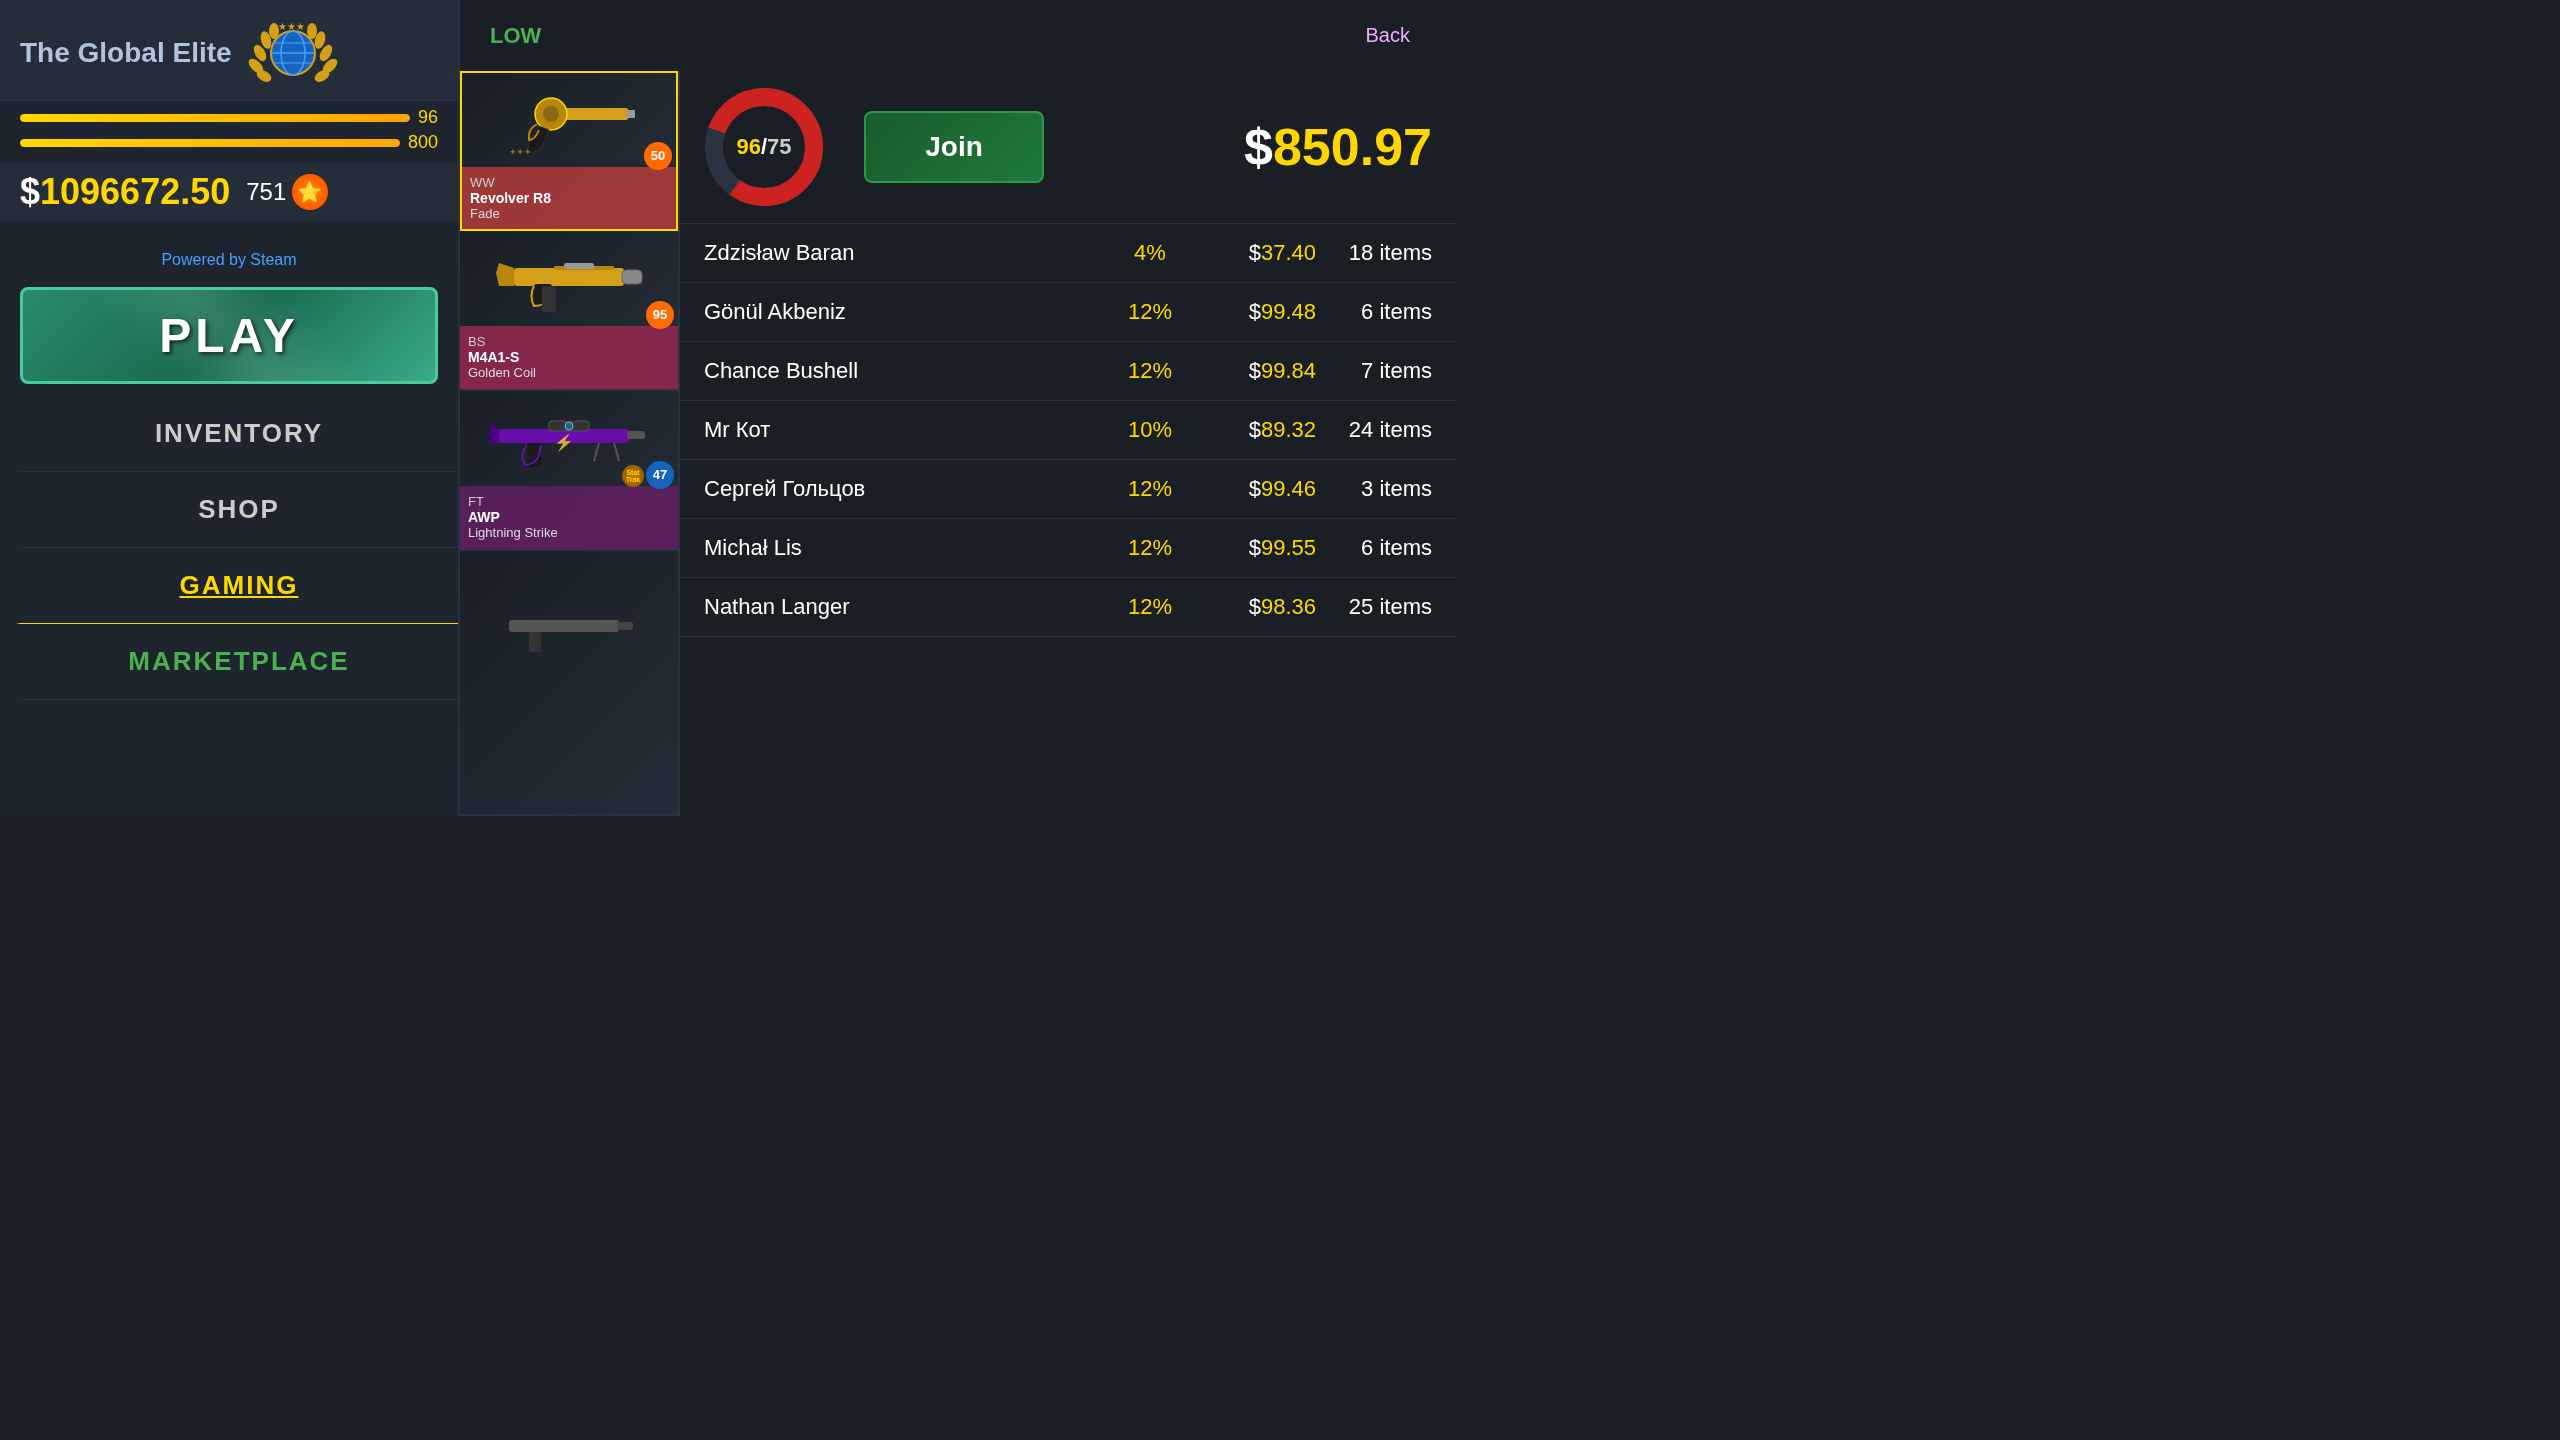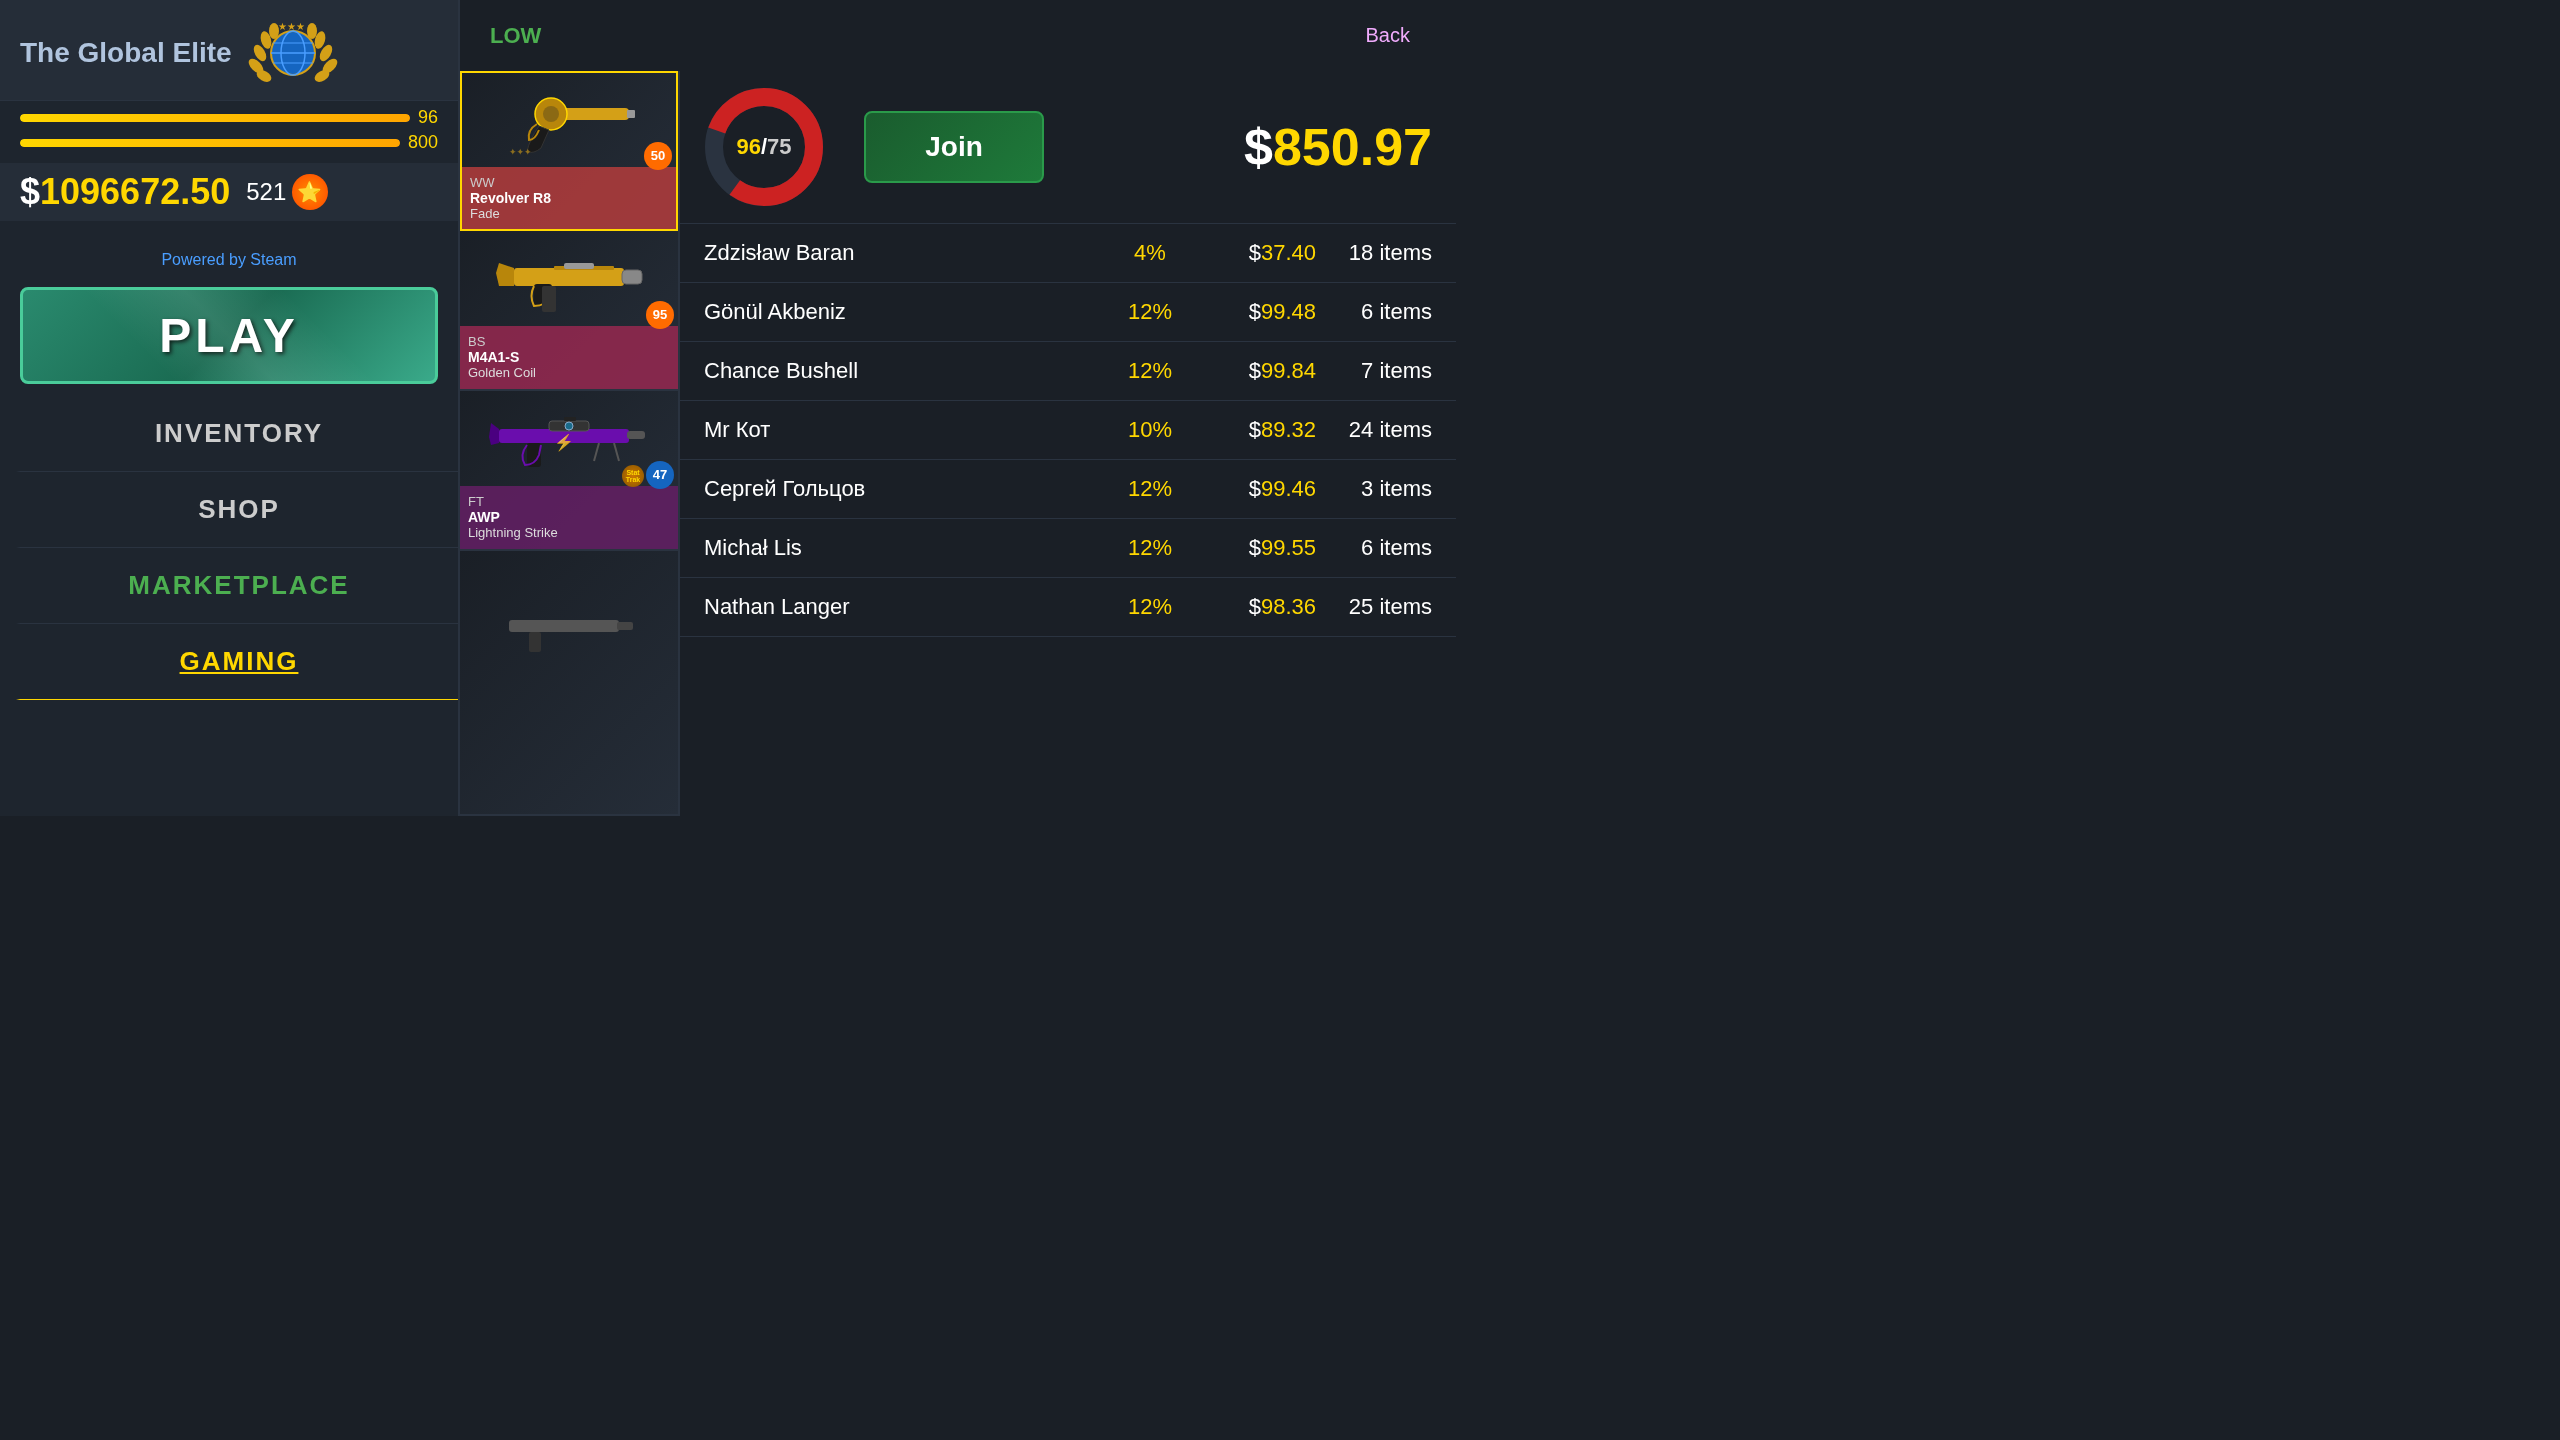--- a/index.html
+++ b/index.html
@@ -483,46 +483,46 @@
       </div>
       <span class="xp-label" style="color:#ffd700;">800</span>
     </div>
   </div>
 
   <div class="balance-row">
     <span class="balance-amount">
       <span class="dollar">$</span><span>1096672.50</span>
     </span>
     <div class="stars-row">
-      <span>521</span>
+      <span>751</span>
       <div class="star-icon">⭐</div>
     </div>
   </div>
 
   <div class="powered-by">
     <span>Powered by</span>
     <span style="color:#4a9eff;">Steam</span>
   </div>
 
   <div class="play-button">
     <span>PLAY</span>
   </div>
 
   <div class="nav-items">
     <div class="nav-item">
       <span>INVENTORY</span>
     </div>
     <div class="nav-item">
       <span>SHOP</span>
     </div>
+    <div class="nav-item active-gaming">
+      <span>GAMING</span>
+    </div>
     <div class="nav-item active-marketplace">
       <span>MARKETPLACE</span>
-    </div>
-    <div class="nav-item active-gaming">
-      <span>GAMING</span>
     </div>
   </div>
 </div>
 
 <div class="main-content">
 
   <div class="top-header">
     <span class="status-low">LOW</span>
     <button class="back-button" style="background:none;border:none;color:#f0abfc;cursor:pointer;font-size:20px;">Back</button>
   </div>

